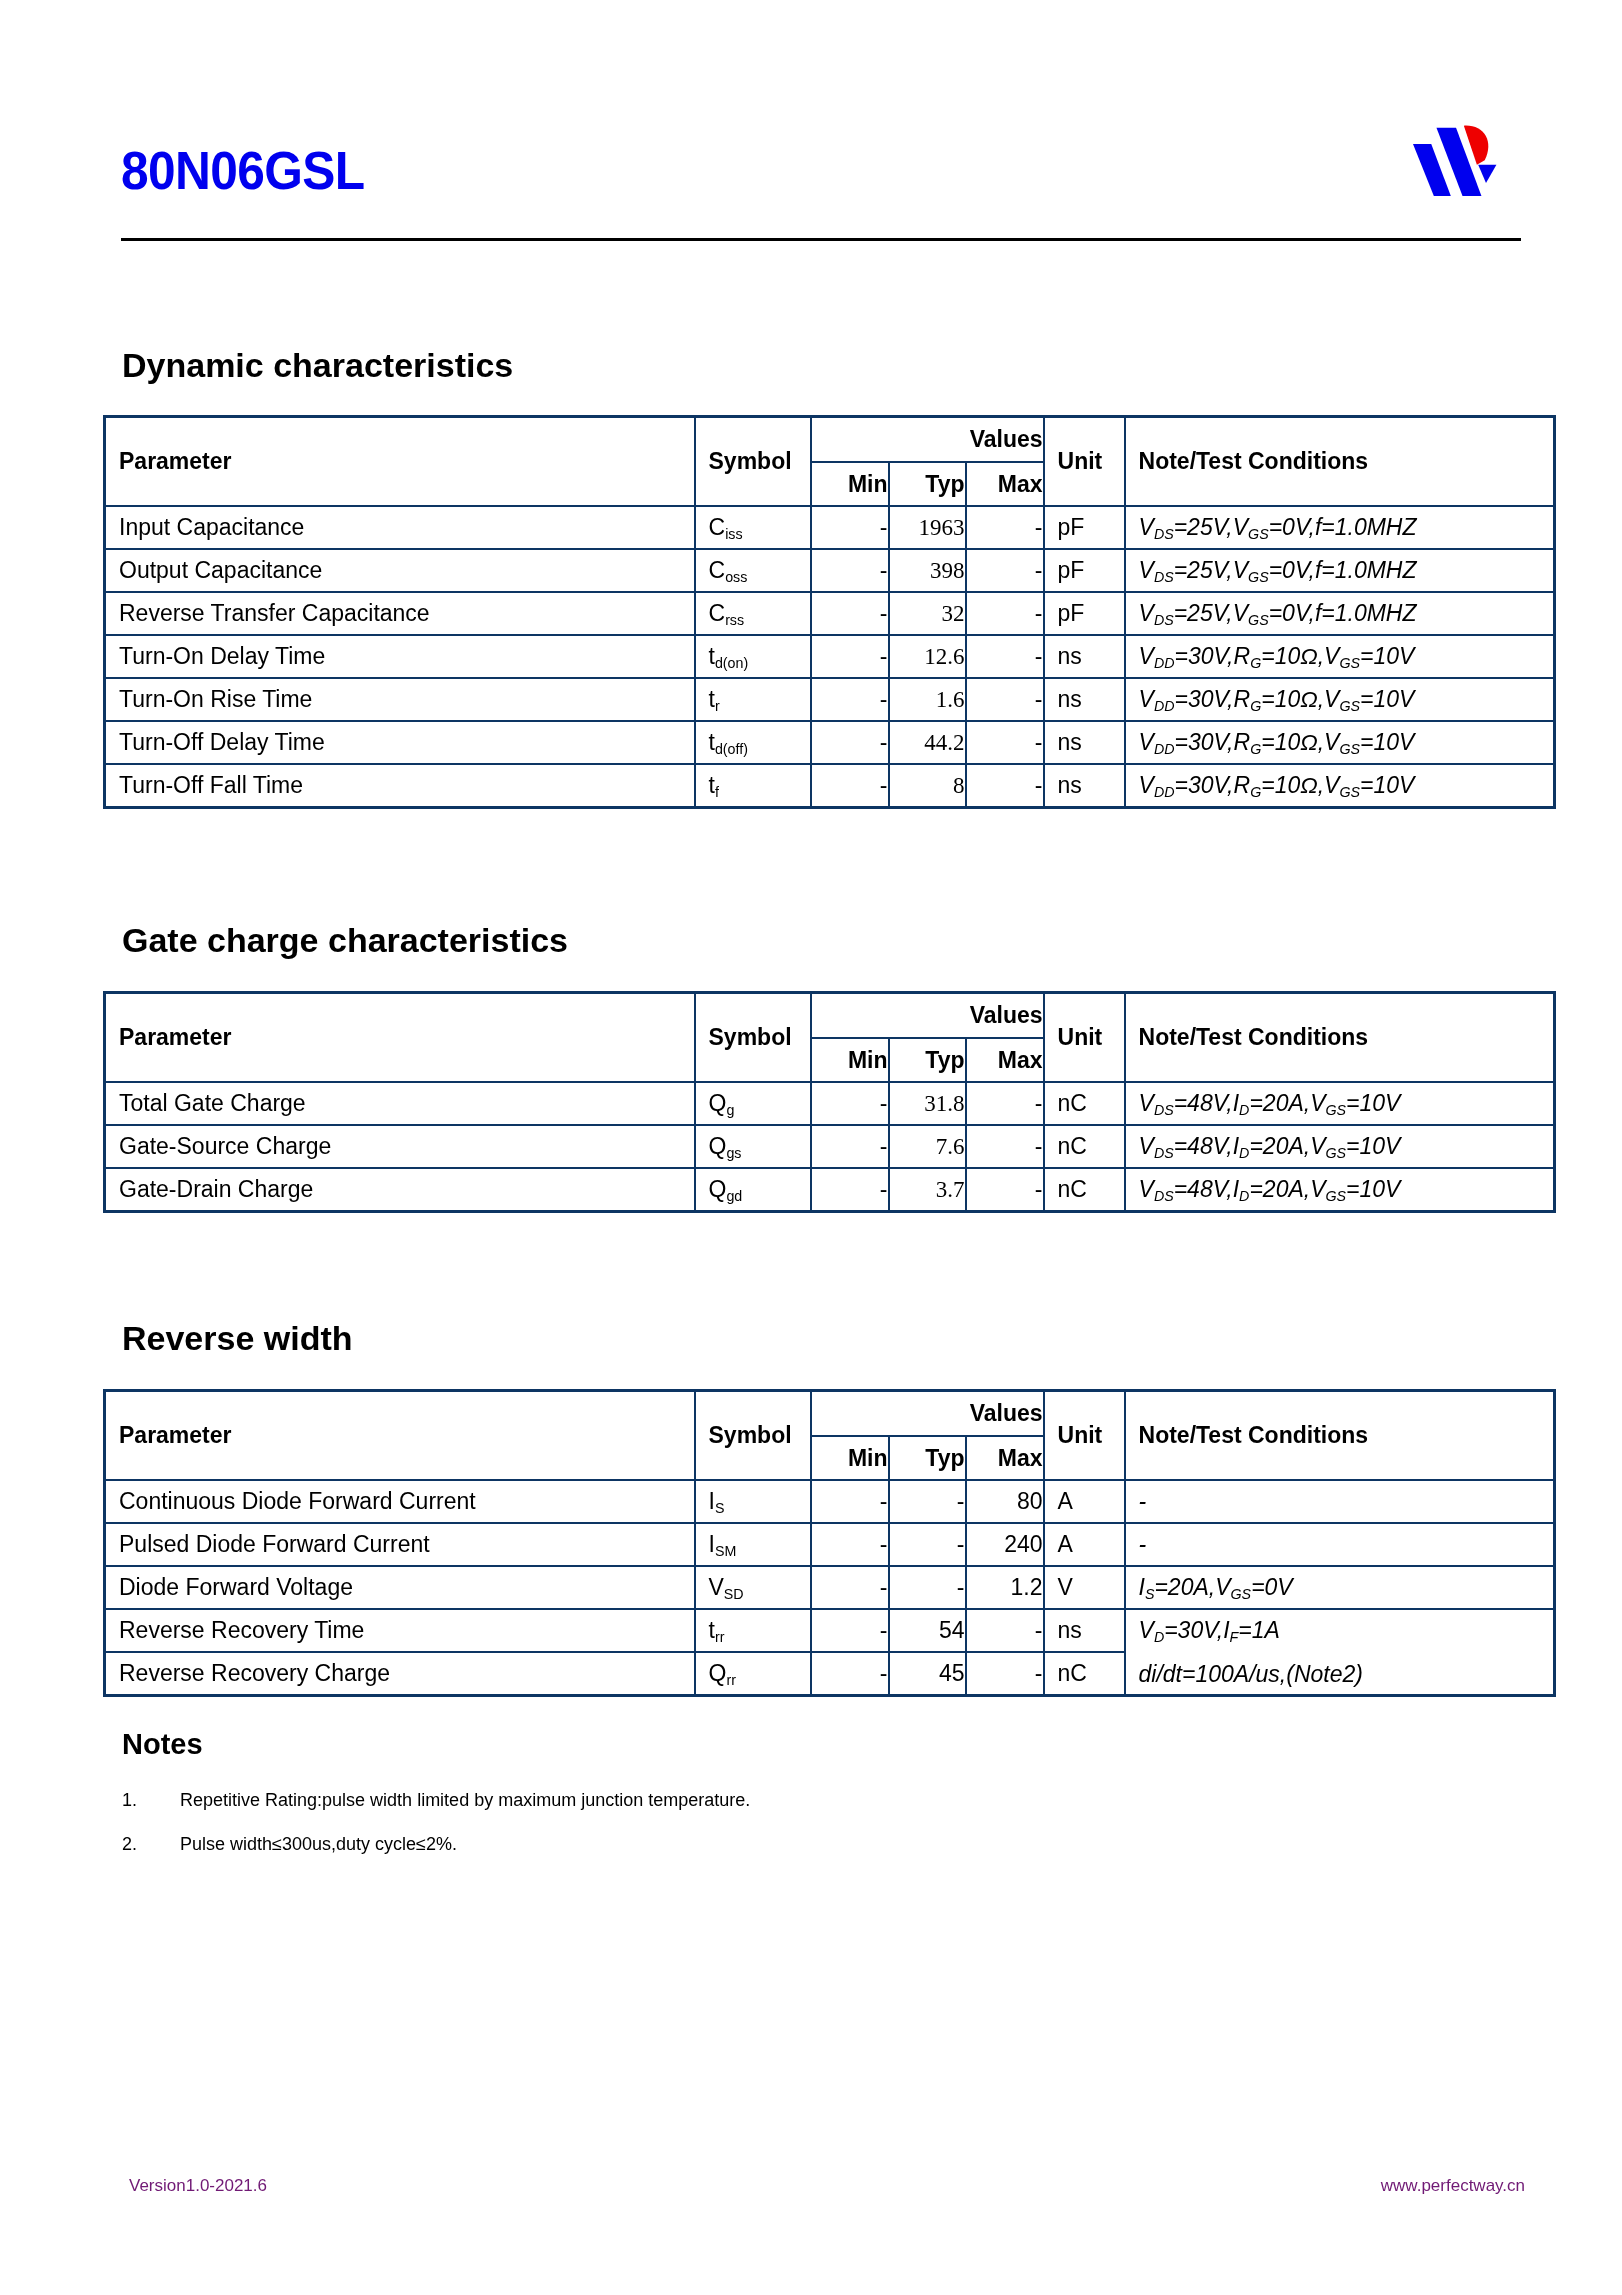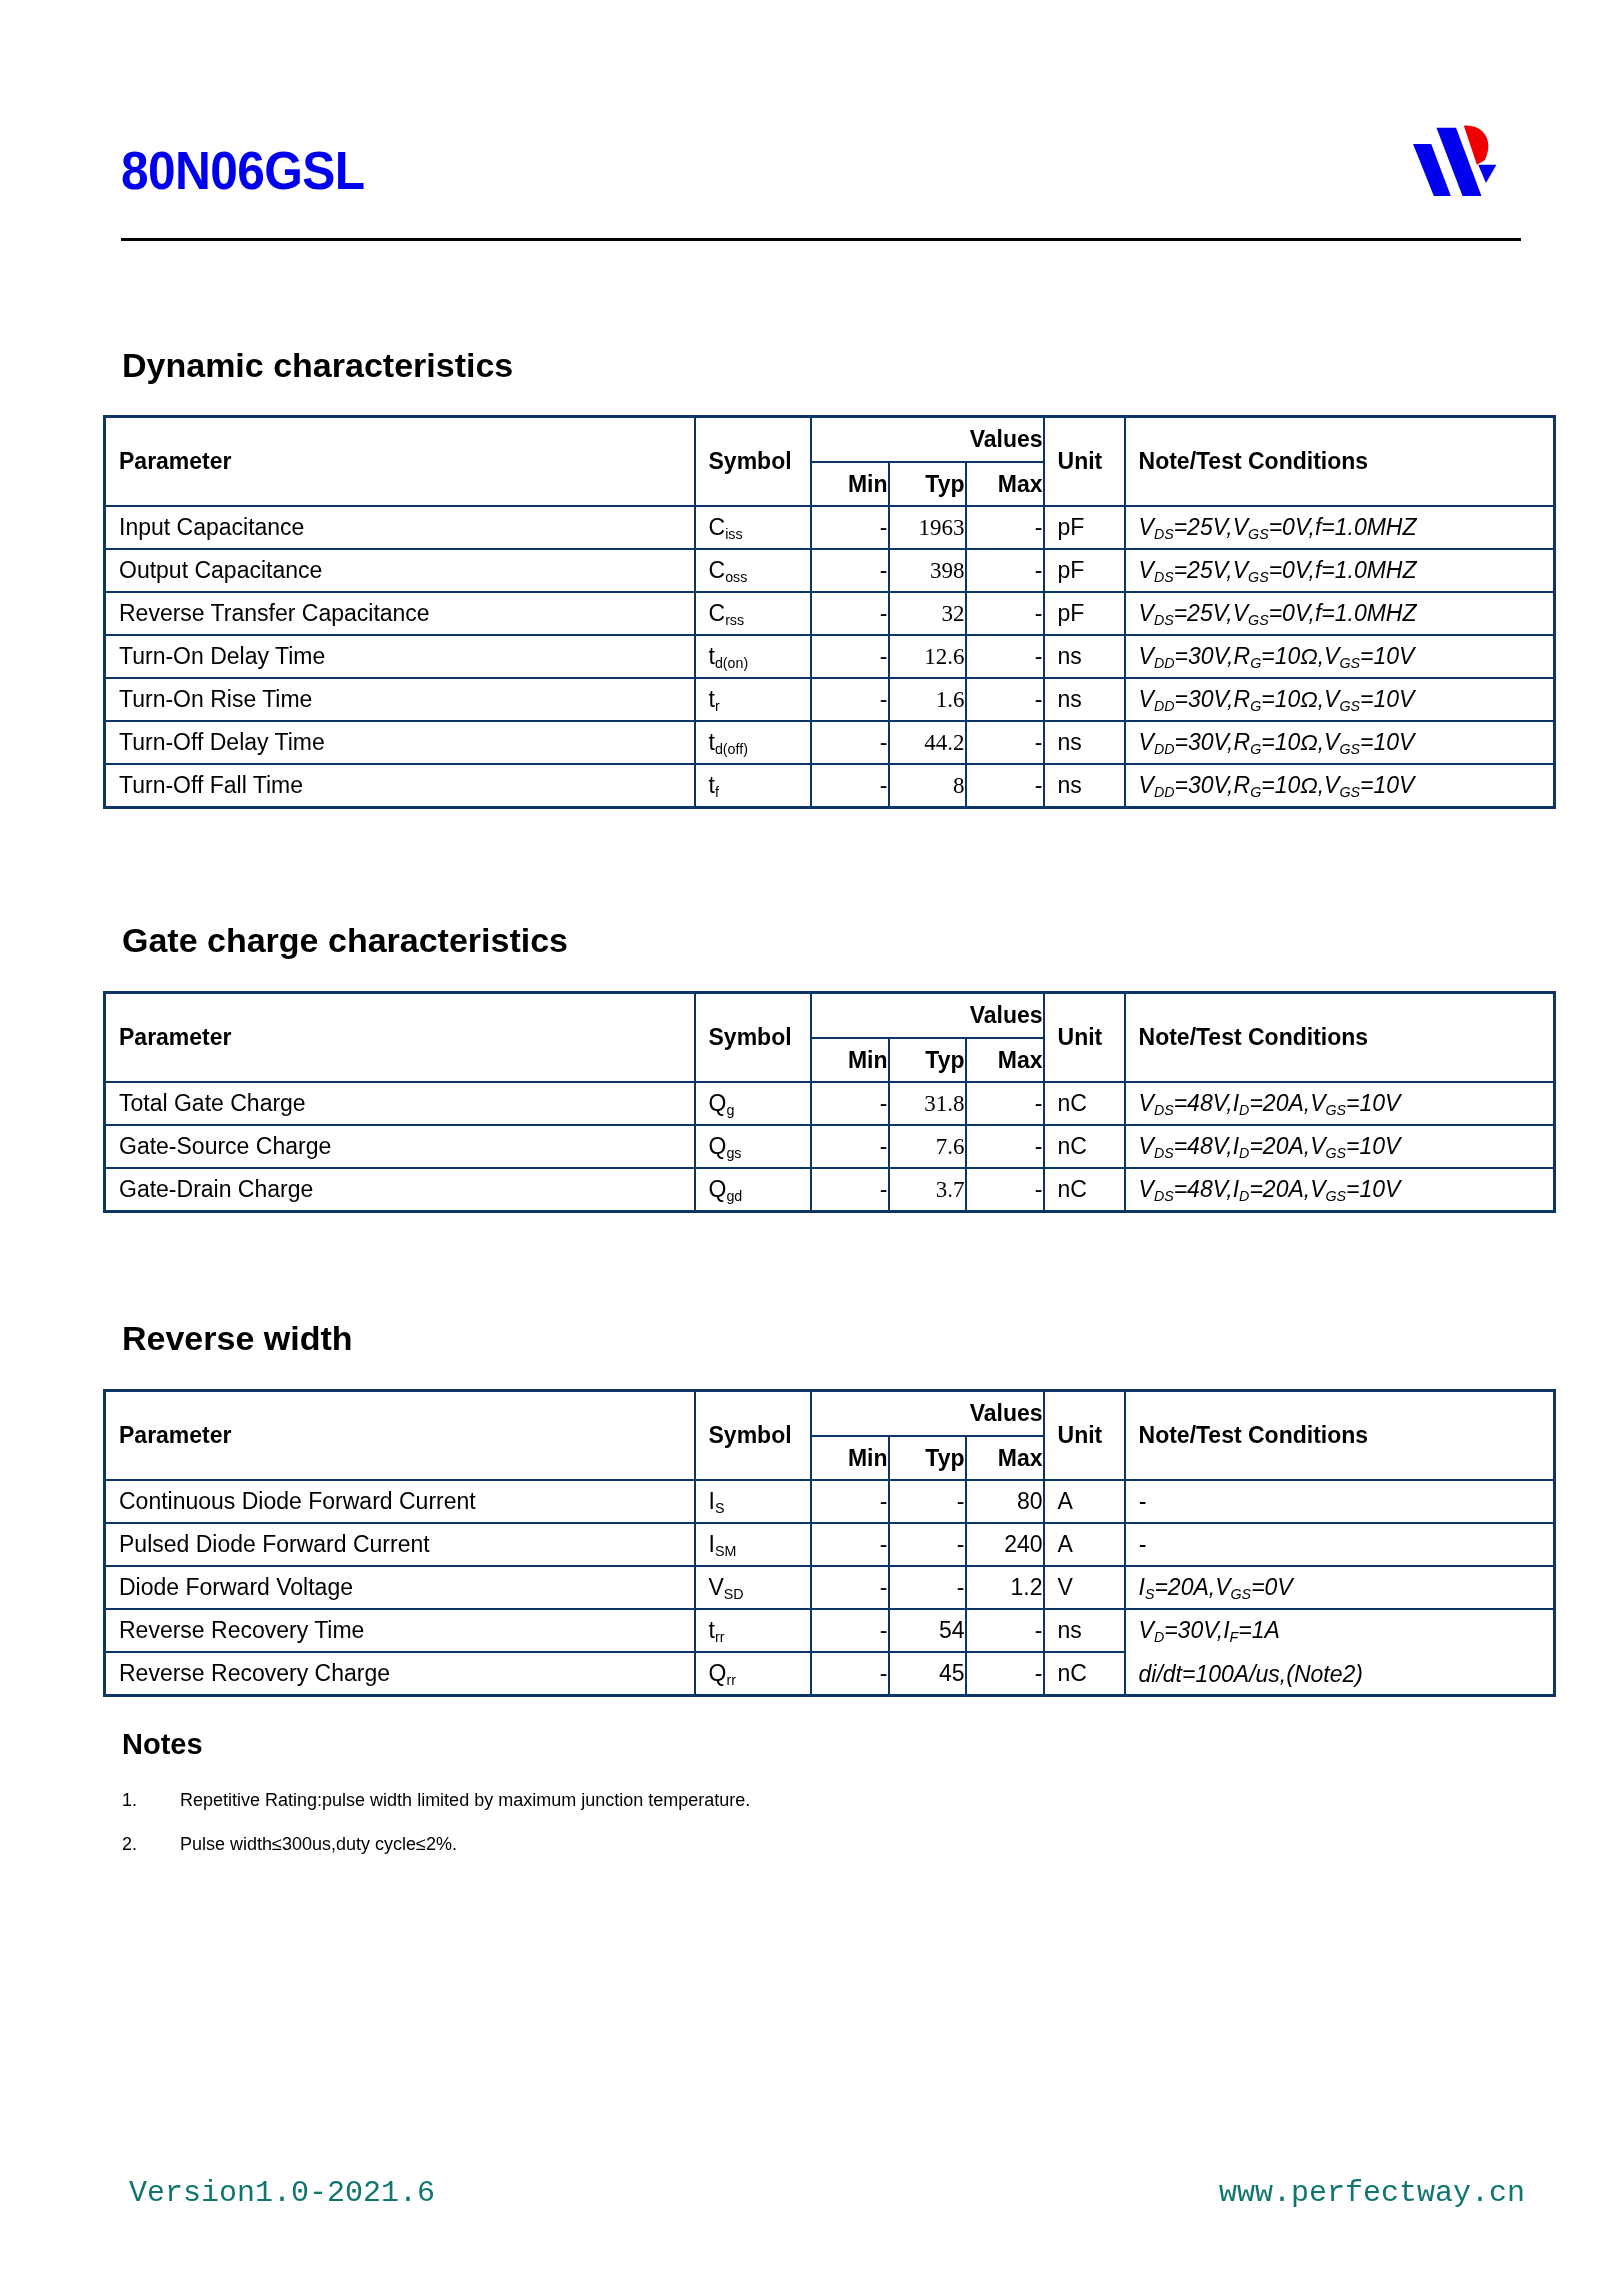--- a/index.html
+++ b/index.html
@@ -28,21 +28,21 @@
   table.spec th.center, table.spec td.center { text-align: right; padding: 0; }
   table.spec td.num { font-family: "Liberation Serif", serif; }
   table.spec td.note { border-top: 2.6px solid #000; font-style: italic; }
   sub { font-size: 62%; vertical-align: -0.25em; line-height: 0; }
 
   .notes-heading { left: 122px; top: 1728px; font-size: 29px; font-weight: bold;
                    font-family: "Liberation Sans", sans-serif; }
   .note-item { left: 122px; font-size: 18px; font-family: "Liberation Sans", sans-serif; }
   .note-num { display: inline-block; width: 58px; }
 
-  .footer { top: 2176px; font-size: 30px; color: #0f766e; font-family: Liberation Mono, monospace; }
+  .footer { top: 2176px; font-size: 17px; color: #701a75; font-family: Liberation Sans, sans-serif; }
   .footer-left { left: 129px; }
   .footer-right { right: 98px; }
 </style>
 </head>
 <body>
 
 <div class="abs doc-title">80N06GSL</div>
 <div class="abs logo">
   <svg width="88" height="79" viewBox="0 0 135 120">
     <polygon points="0,30 28,30 58,110 32,110" fill="#0000ee"></polygon>

